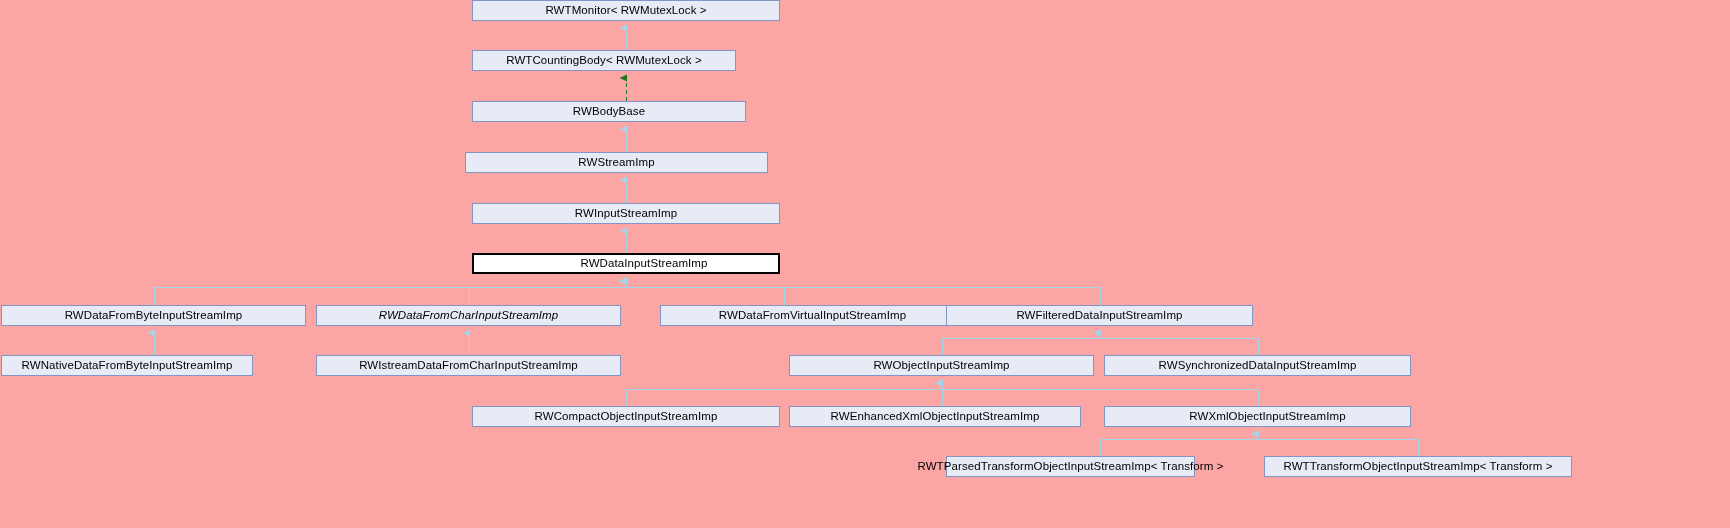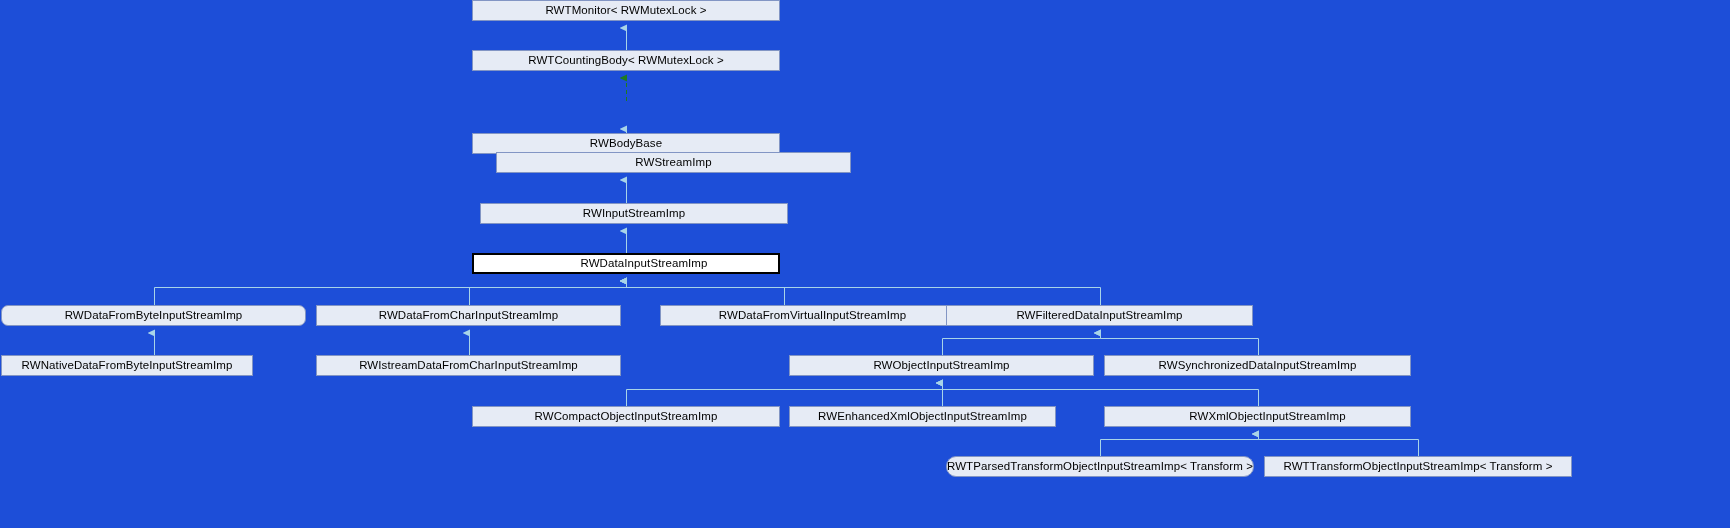--- a/index.html
+++ b/index.html
@@ -4,21 +4,21 @@
 <style>
   html, body {
     margin: 0;
     padding: 0;
     background: #ffffff;
   }
   #diagram {
     position: relative;
     width: 1730px;
     height: 528px;
-    background: #1d4ed8;
+    background: #fca5a5;
     font-family: "Liberation Sans", sans-serif;
     overflow: hidden;
     text-align: right;
   }
   .node {
     position: absolute;
     box-sizing: border-box;
     display: flex;
     align-items: center;
     justify-content: center;
@@ -77,39 +77,39 @@
       <path d="M626.5,406 L626.5,389.5 L942.5,389.5 L942.5,383" fill="none" stroke="#a8d4e8" stroke-width="1" marker-end="url(#ah-solid)"></path>
       <path d="M942.5,406 L942.5,383" fill="none" stroke="#a8d4e8" stroke-width="1" marker-end="url(#ah-solid)"></path>
       <path d="M1258.5,406 L1258.5,389.5 L942.5,389.5 L942.5,383" fill="none" stroke="#a8d4e8" stroke-width="1" marker-end="url(#ah-solid)"></path>
       <path d="M1100.5,456 L1100.5,439.5 L1258.5,439.5 L1258.5,434" fill="none" stroke="#a8d4e8" stroke-width="1" marker-end="url(#ah-solid)"></path>
       <path d="M1418.5,456 L1418.5,439.5 L1258.5,439.5 L1258.5,434" fill="none" stroke="#a8d4e8" stroke-width="1" marker-end="url(#ah-solid)"></path>
     </svg>
   <div id="nodes">
       <div class="node" style="left: 472px; top: 0px; width: 308px;">
         <span class="label">RWTMonitor&lt; RWMutexLock &gt;</span>
       </div>
-      <div class="node" style="left: 472px; top: 50px; width: 308px;">
+      <div class="node" style="left: 472px; top: 50px; width: 264px;">
         <span class="label">RWTCountingBody&lt; RWMutexLock &gt;</span>
       </div>
-      <div class="node" style="left: 472px; top: 101px; width: 308px; margin-top: 32px;">
+      <div class="node" style="left: 472px; top: 101px; width: 274px;">
         <span class="label">RWBodyBase</span>
       </div>
-      <div class="node" style="left: 496px; top: 152px; width: 355px;">
+      <div class="node" style="left: 465px; top: 152px; width: 303px;">
         <span class="label">RWStreamImp</span>
       </div>
-      <div class="node" style="left: 472px; top: 203px; width: 308px; margin-left: 8px;">
+      <div class="node" style="left: 472px; top: 203px; width: 308px;">
         <span class="label">RWInputStreamImp</span>
       </div>
       <div class="node highlight" style="left: 472px; top: 253px; width: 308px;">
         <span class="label">RWDataInputStreamImp</span>
       </div>
-      <div class="node" style="left: 1px; top: 305px; width: 305px; border-radius: 7px;">
+      <div class="node" style="left: 1px; top: 305px; width: 305px;">
         <span class="label">RWDataFromByteInputStreamImp</span>
       </div>
-      <div class="node" style="left: 316px; top: 305px; width: 305px;">
+      <div class="node" style="left: 316px; top: 305px; width: 305px; font-style: italic;">
         <span class="label">RWDataFromCharInputStreamImp</span>
       </div>
       <div class="node" style="left: 631px; top: 305px; width: 305px; margin-left: 29px;">
         <span class="label">RWDataFromVirtualInputStreamImp</span>
       </div>
       <div class="node" style="left: 946px; top: 305px; width: 307px;">
         <span class="label">RWFilteredDataInputStreamImp</span>
       </div>
       <div class="node" style="left: 1px; top: 355px; width: 252px;">
         <span class="label">RWNativeDataFromByteInputStreamImp</span>
@@ -119,26 +119,26 @@
       </div>
       <div class="node" style="left: 789px; top: 355px; width: 305px;">
         <span class="label">RWObjectInputStreamImp</span>
       </div>
       <div class="node" style="left: 1104px; top: 355px; width: 307px;">
         <span class="label">RWSynchronizedDataInputStreamImp</span>
       </div>
       <div class="node" style="left: 472px; top: 406px; width: 308px;">
         <span class="label">RWCompactObjectInputStreamImp</span>
       </div>
-      <div class="node" style="left: 789px; top: 406px; width: 267px;">
+      <div class="node" style="left: 789px; top: 406px; width: 292px;">
         <span class="label">RWEnhancedXmlObjectInputStreamImp</span>
       </div>
       <div class="node" style="left: 1104px; top: 406px; width: 307px; padding-left: 20px;">
         <span class="label">RWXmlObjectInputStreamImp</span>
       </div>
-      <div class="node" style="left: 946px; top: 456px; width: 308px; border-radius: 10px;">
+      <div class="node" style="left: 946px; top: 456px; width: 249px;">
         <span class="label">RWTParsedTransformObjectInputStreamImp&lt; Transform &gt;</span>
       </div>
       <div class="node" style="left: 1264px; top: 456px; width: 308px;">
         <span class="label">RWTTransformObjectInputStreamImp&lt; Transform &gt;</span>
       </div>
     </div>
 </div>
 
 </body></html>

